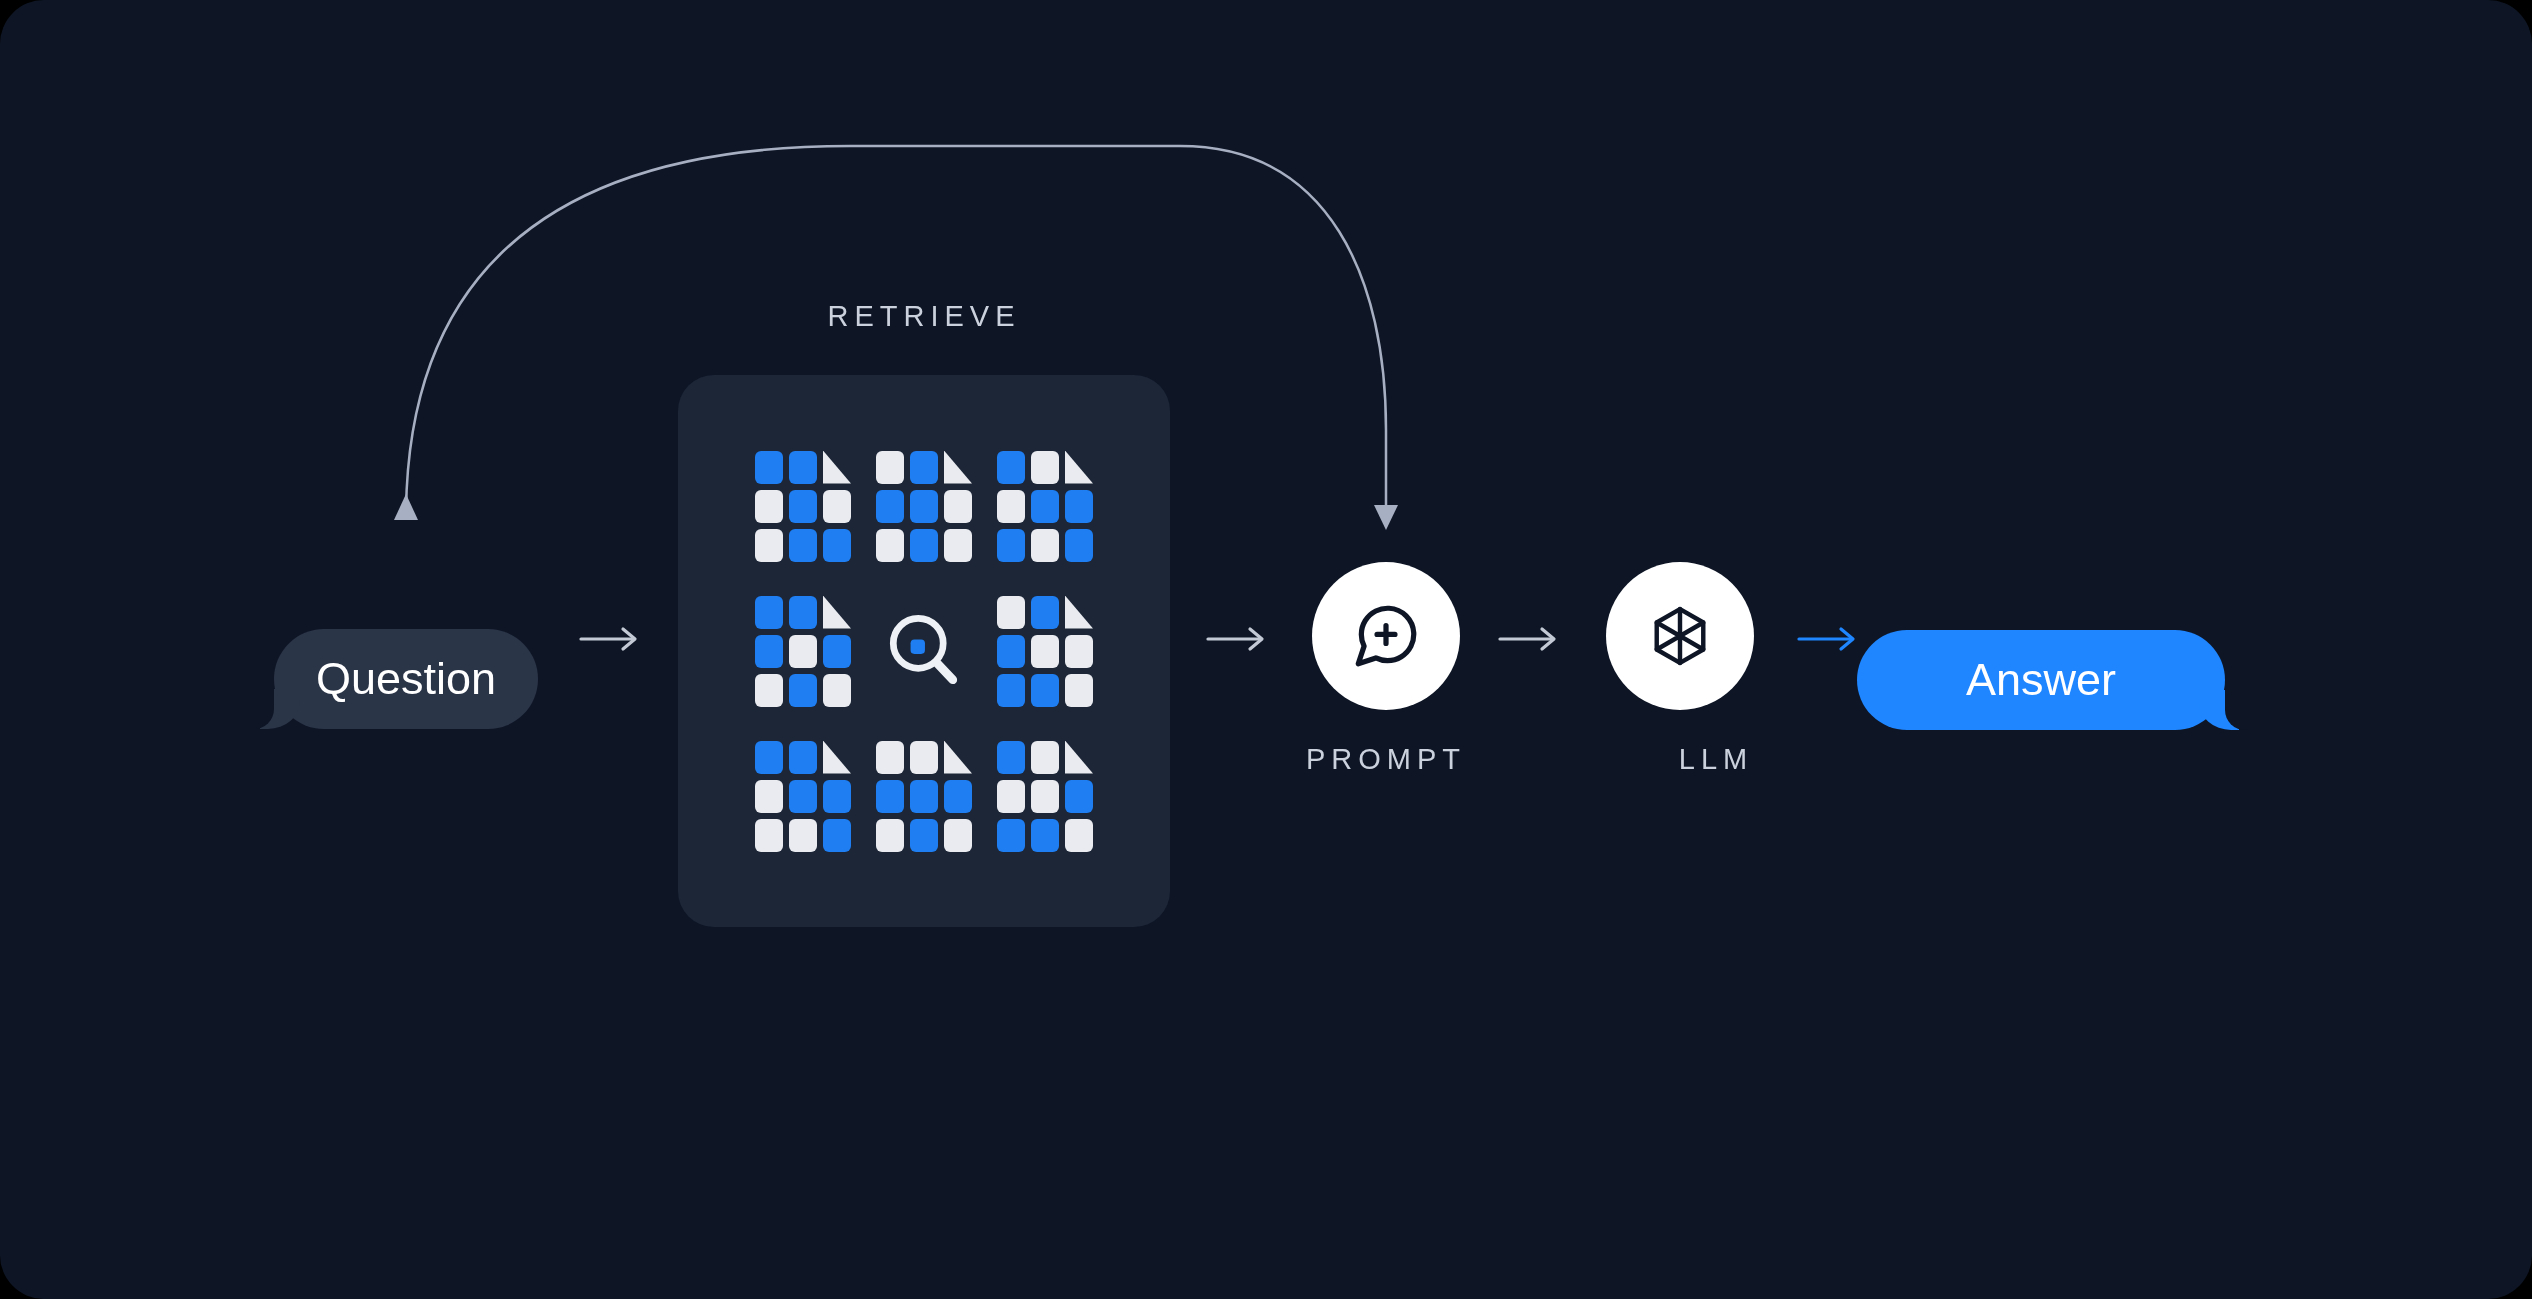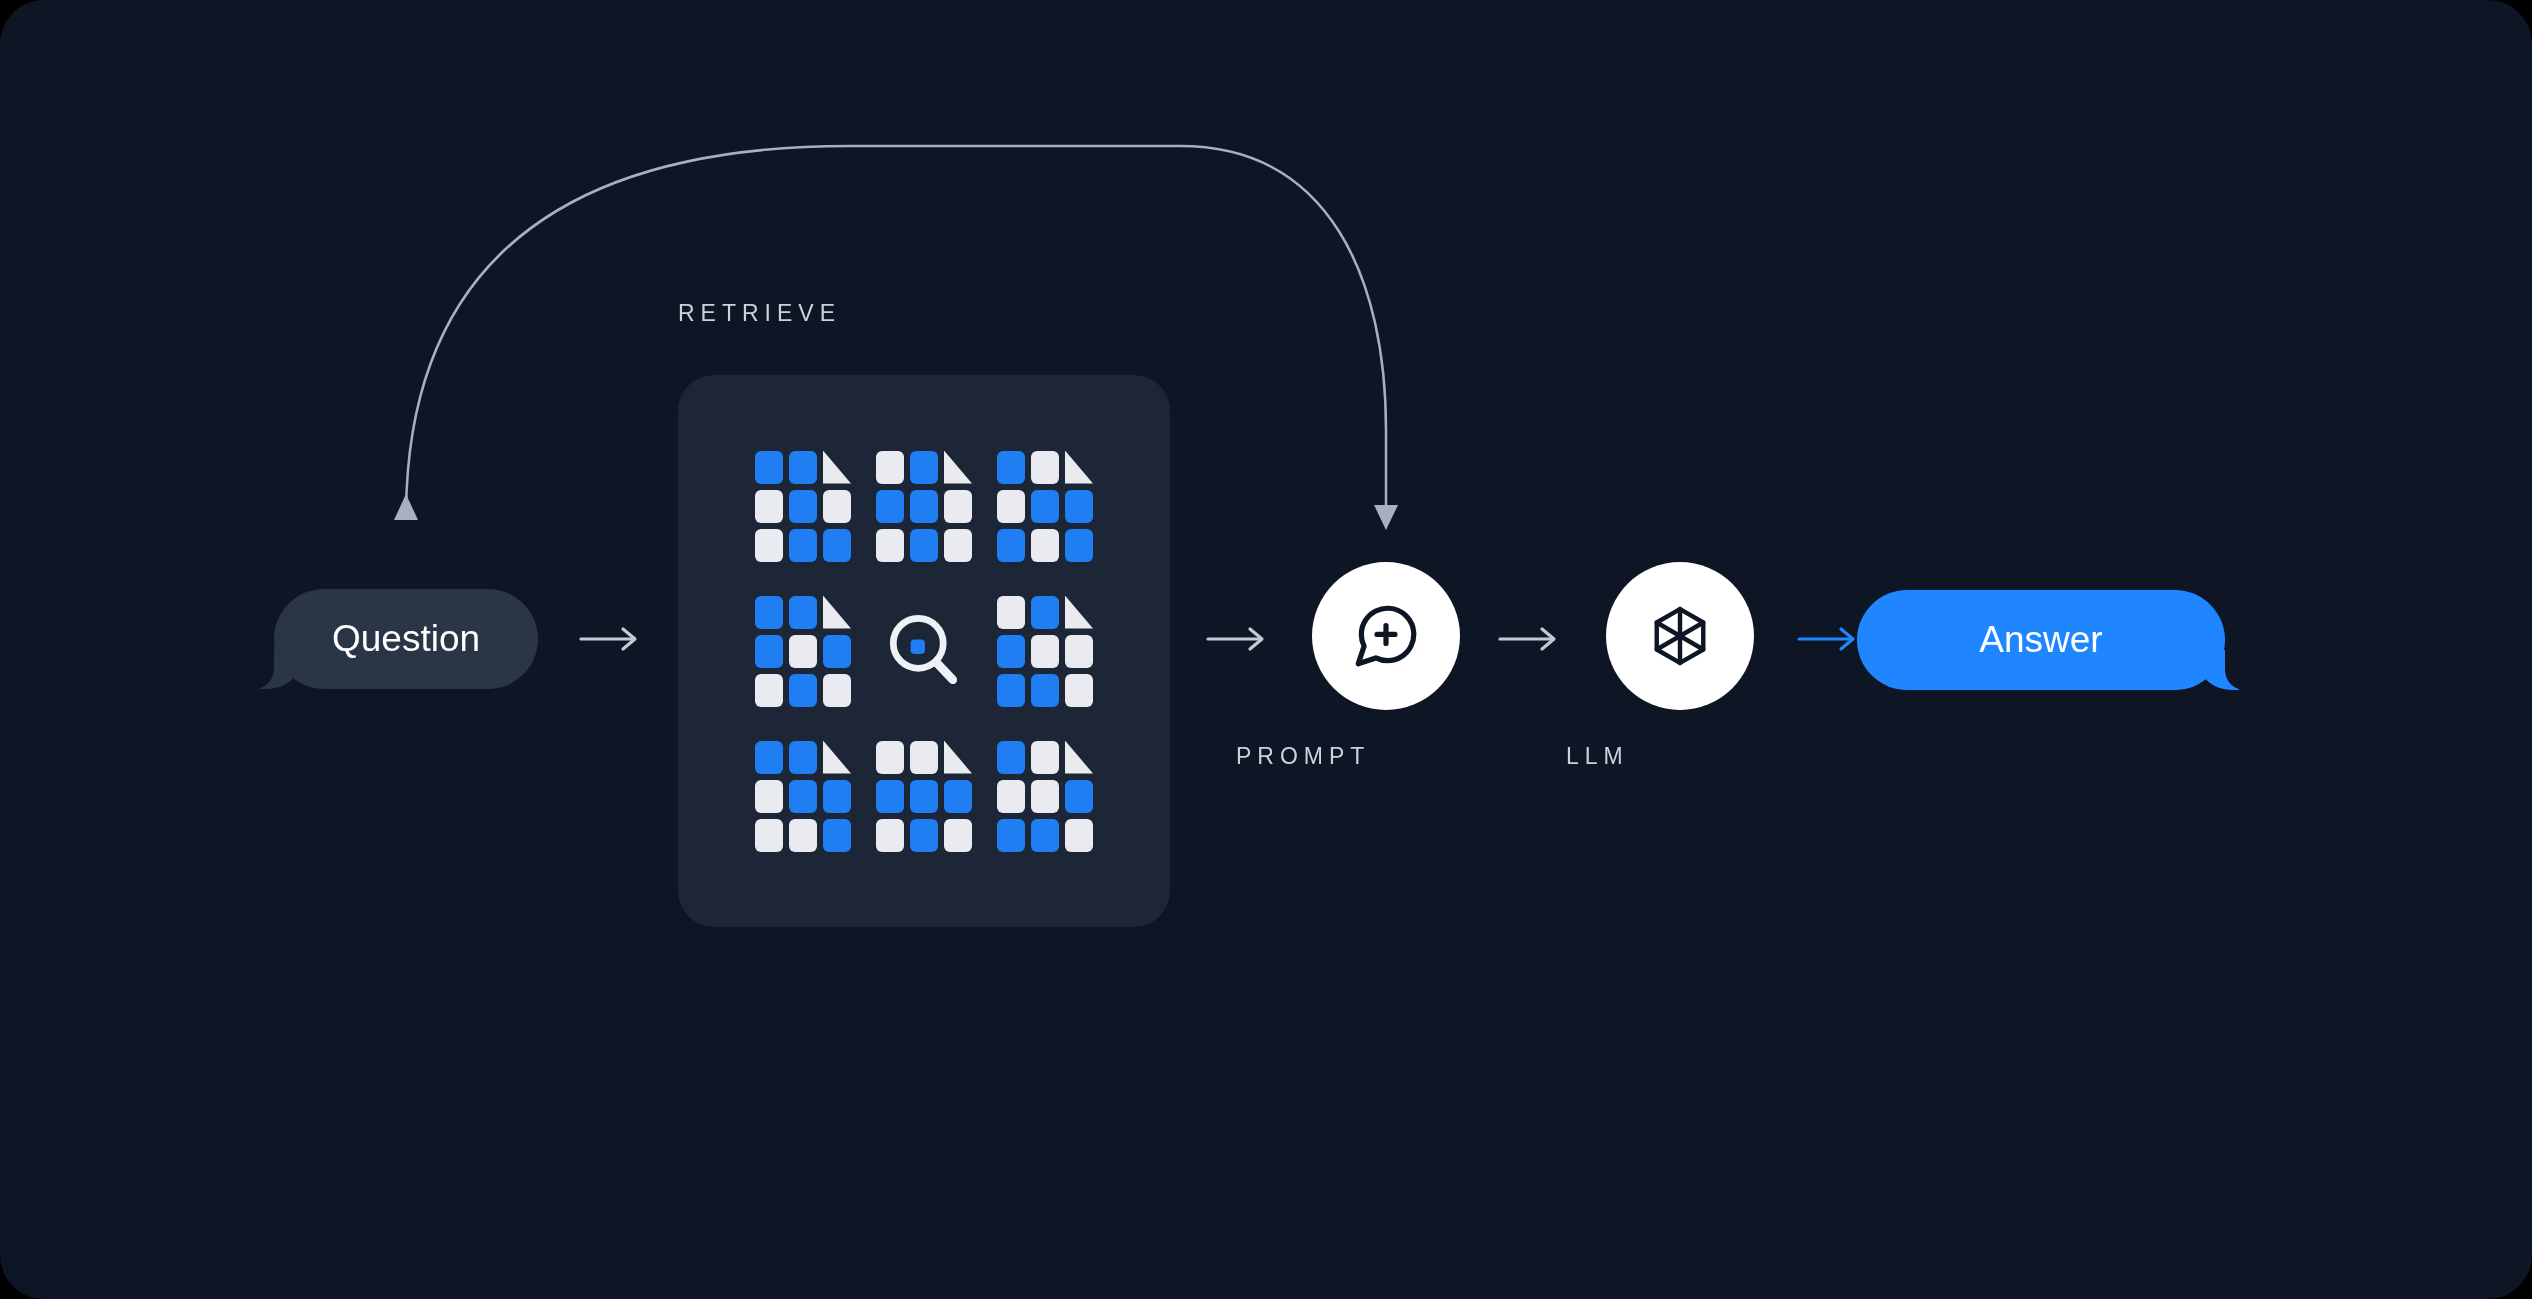--- a/index.html
+++ b/index.html
@@ -11,21 +11,21 @@
     overflow:hidden;
     font-family:"Liberation Sans", sans-serif;
   }
   
   .connector{position:absolute;inset:0;pointer-events:none;}
   .connector path.curve{fill:none;stroke:var(--connector,#a7b0c2);stroke-width:2.5;}
   .connector polygon{fill:var(--connector,#a7b0c2);}
   
   .bubble{
     position:absolute;display:flex;align-items:center;justify-content:center;
-    border-radius:50px;color:#fff;font-size:37px;font-weight:500;
+    border-radius:50px;color:#fff;font-size:45px;font-weight:500;margin-top:40px;
   }
   .bubble span{position:relative;z-index:2;}
   .bubble-question{left:274px;top:589px;width:264px;height:100px;background:var(--bubble-gray,#2b3548);}
   .bubble-question::before{
     content:"";position:absolute;bottom:0;left:-14px;width:40px;height:40px;
     background:var(--bubble-gray,#2b3548);border-bottom-right-radius:32px 28px;z-index:0;
   }
   .bubble-question::after{
     content:"";position:absolute;bottom:0;left:-52px;width:52px;height:42px;
     background:var(--bg,#0e1626);border-bottom-right-radius:20px;z-index:1;
@@ -39,22 +39,22 @@
     content:"";position:absolute;bottom:0;right:-52px;width:52px;height:42px;
     background:var(--bg,#0e1626);border-bottom-left-radius:20px;z-index:1;
   }
   
   .flow-arrow{position:absolute;width:64px;height:28px;}
   .flow-arrow svg{display:block;}
   .flow-arrow line,.flow-arrow path{fill:none;stroke:var(--arrow-gray,#c4cad5);stroke-width:3.2;stroke-linecap:round;stroke-linejoin:round;}
   .flow-arrow.blue line,.flow-arrow.blue path{stroke:var(--accent-blue,#1f86ff);}
   
   .stage-label{
-    position:absolute;
-    font-size:23px;font-weight:500;letter-spacing:6px;
+    position:absolute;text-align:center;
+    font-size:29px;font-weight:500;letter-spacing:6px;
     color:var(--label-text,#cbd2dd);
   }
   .retrieve-title{left:678px;top:300px;width:492px;}
   .retrieve-panel{
     position:absolute;left:678px;top:375px;width:492px;height:552px;
     background:var(--panel,#1c2637);border-radius:36px;
     display:flex;align-items:center;justify-content:center;
   }
   .retrieve-grid{
     display:grid;

